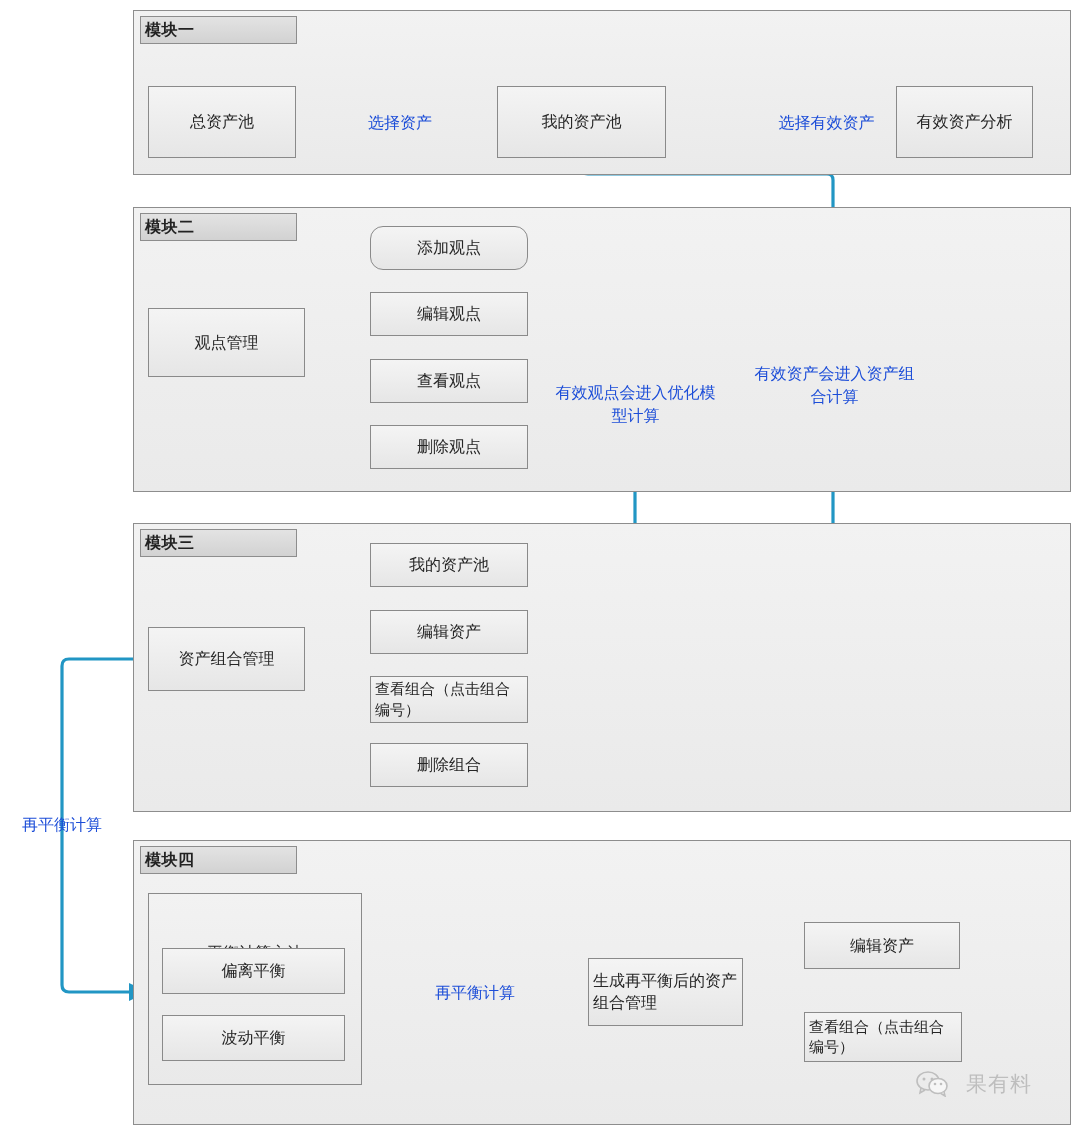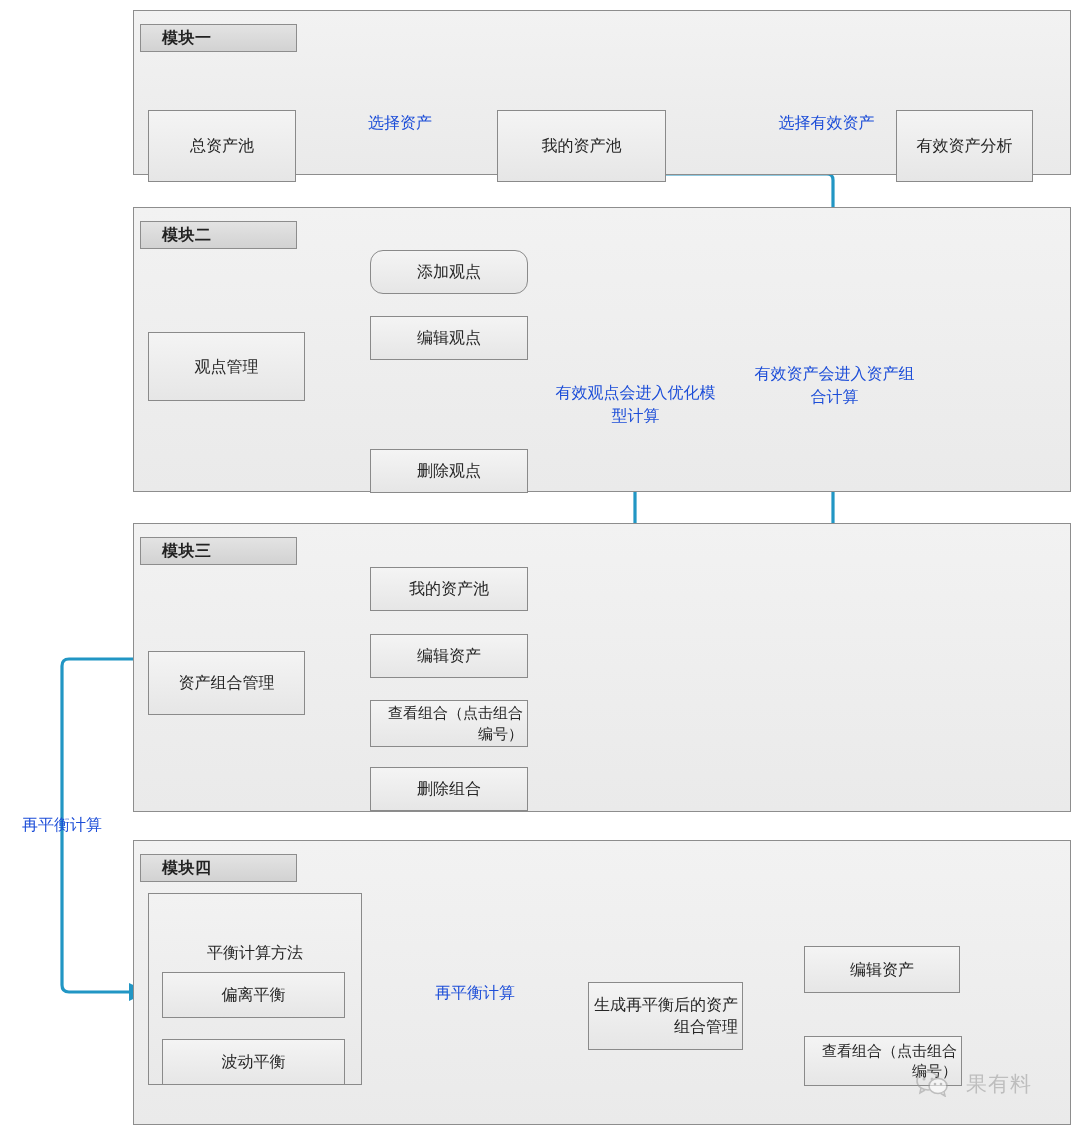--- a/index.html
+++ b/index.html
@@ -15,48 +15,47 @@
 
   
   .panel{
     position:absolute;
     background:linear-gradient(180deg,#f2f2f2 0%,#eaeaea 100%);
     border:1px solid #8d8d8d;
     box-sizing:border-box;
   }
   .panel-tab{
     position:absolute;
-    left:6px;top:13px;
+    left:6px;top:5px;
     width:157px;height:28px;
     background:linear-gradient(180deg,#e3e3e3 0%,#d2d2d2 100%);
     border:1px solid #8d8d8d;
     box-sizing:border-box;
     display:flex;align-items:center;
-    padding-left:21px;
+    padding-left:4px;
     font-size:16px;
     font-weight:bold;
     color:#222;
     letter-spacing:.5px;
   }
 
   
   .node{
     position:absolute;
     box-sizing:border-box;
     background:linear-gradient(180deg,#f4f4f4 0%,#e6e6e6 100%);
     border:1px solid #8a8a8a;
     display:flex;
     align-items:center;
     justify-content:center;
-    text-align:right;
+    text-align:left;
     font-size:16px;
     color:#262626;
     line-height:1.35;
     padding:10px 4px;
-    margin-top:24px;
   }
   .group-box{
     position:absolute;
     box-sizing:border-box;
     background:linear-gradient(180deg,#f2f2f2 0%,#e9e9e9 100%);
     border:1px solid #8a8a8a;
   }
   .group-title{
     position:absolute;
     left:0;right:0;top:10px;
@@ -161,20 +160,21 @@
   <div class="node" style="left:896px;top:86px;width:137px;height:72px;">有效资产分析</div>
 
   <div class="panel" style="left:133px;top:207px;width:938px;height:285px;">
     <div class="panel-tab">
       <span>模块二</span>
     </div>
   </div>
   <div class="node" style="left:148px;top:308px;width:157px;height:69px;">观点管理</div>
   <div class="node" style="left:370px;top:226px;width:158px;height:44px;border-radius:13px;">添加观点</div>
   <div class="node" style="left:370px;top:292px;width:158px;height:44px;">编辑观点</div>
+  <div class="node" style="left:370px;top:359px;width:158px;height:44px;">查看观点</div>
   <div class="node" style="left:370px;top:425px;width:158px;height:44px;">删除观点</div>
 
   <div class="label" style="left:553px;top:381px;width:165px;">有效观点会进入优化模型计算</div>
   <div class="label" style="left:752px;top:362px;width:165px;">有效资产会进入资产组合计算</div>
 
   <div class="panel" style="left:133px;top:523px;width:938px;height:289px;">
     <div class="panel-tab">
       <span>模块三</span>
     </div>
   </div>

